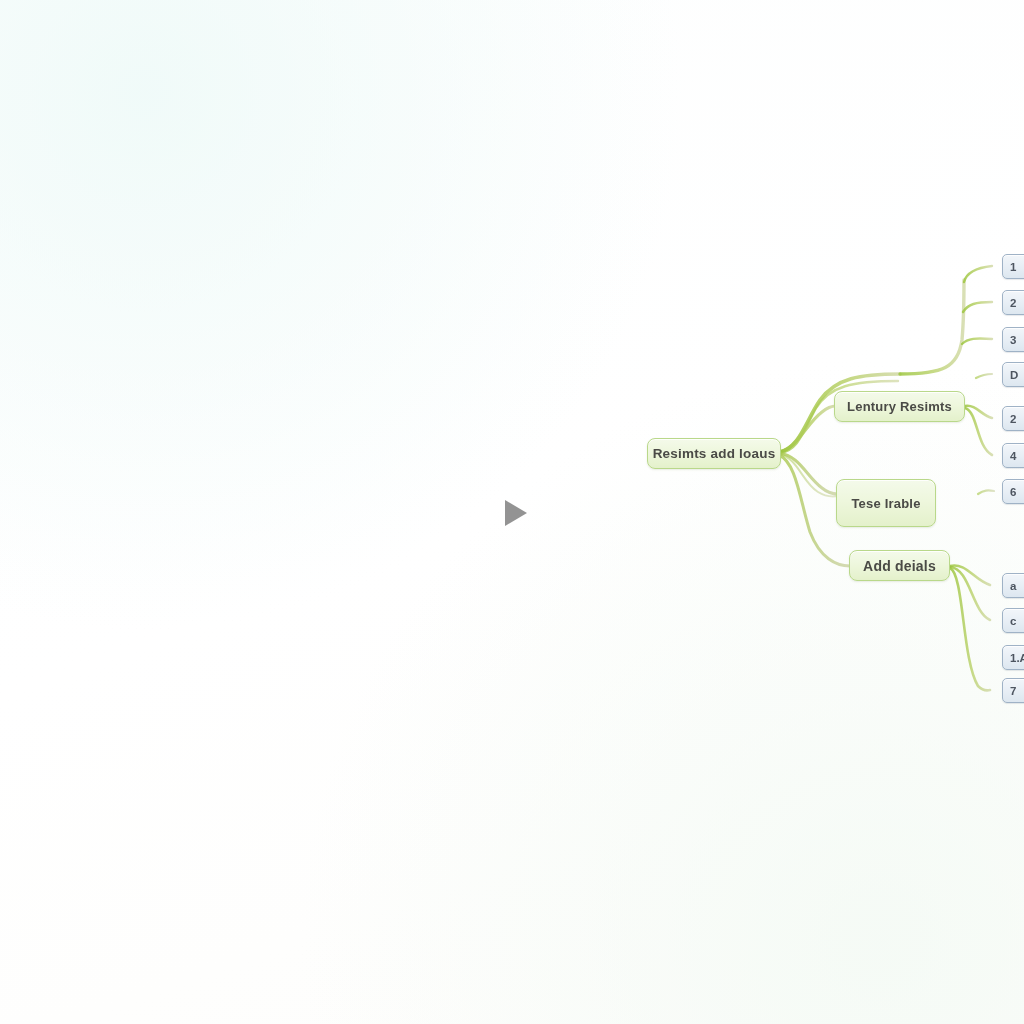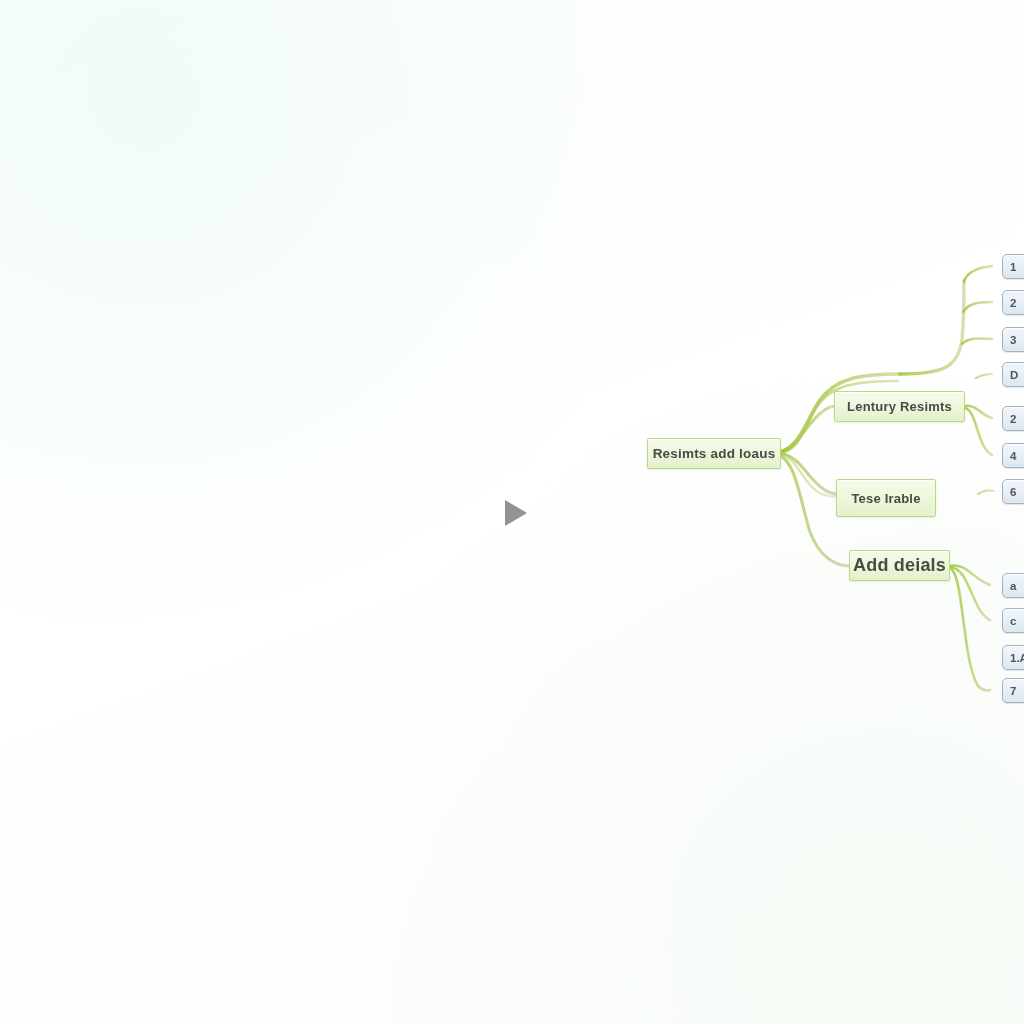--- a/index.html
+++ b/index.html
@@ -36,47 +36,47 @@
   }
 
   
   .gnode {
     position: absolute;
     box-sizing: border-box;
     display: flex;
     align-items: center;
     justify-content: center;
     border: 1px solid #b9d88a;
-    border-radius: 2px;
+    border-radius: 8px;
     background: linear-gradient(to bottom, #f4faea 0%, #eef7dd 45%, #e4f1cb 100%);
     box-shadow: 0 1px 2px rgba(120,140,90,0.16), inset 0 1px 0 rgba(255,255,255,0.85);
     color: #4a4a46;
     font-weight: bold;
     letter-spacing: 0.2px;
     white-space: nowrap;
   }
   .gnode.root {
     left: 647px; top: 438px;
     width: 134px; height: 31px;
     font-size: 13.5px;
   }
   .gnode.t1 {
     left: 834px; top: 391px;
     width: 131px; height: 31px;
     font-size: 13px;
   }
   .gnode.t2 {
     left: 836px; top: 479px;
-    width: 100px; height: 38px;
+    width: 100px; height: 48px;
     font-size: 13px;
   }
   .gnode.t3 {
     left: 849px; top: 550px;
     width: 101px; height: 31px;
-    font-size: 18px;
+    font-size: 14px;
   }
 
   
   .bnode {
     position: absolute;
     box-sizing: border-box;
     display: flex;
     align-items: center;
     padding-left: 7px;
     height: 25px;

